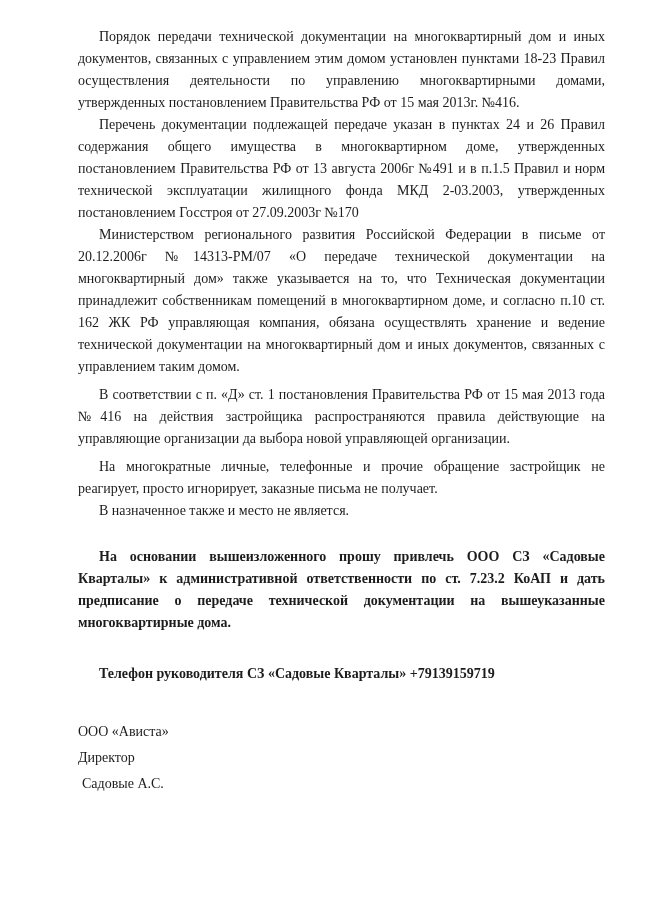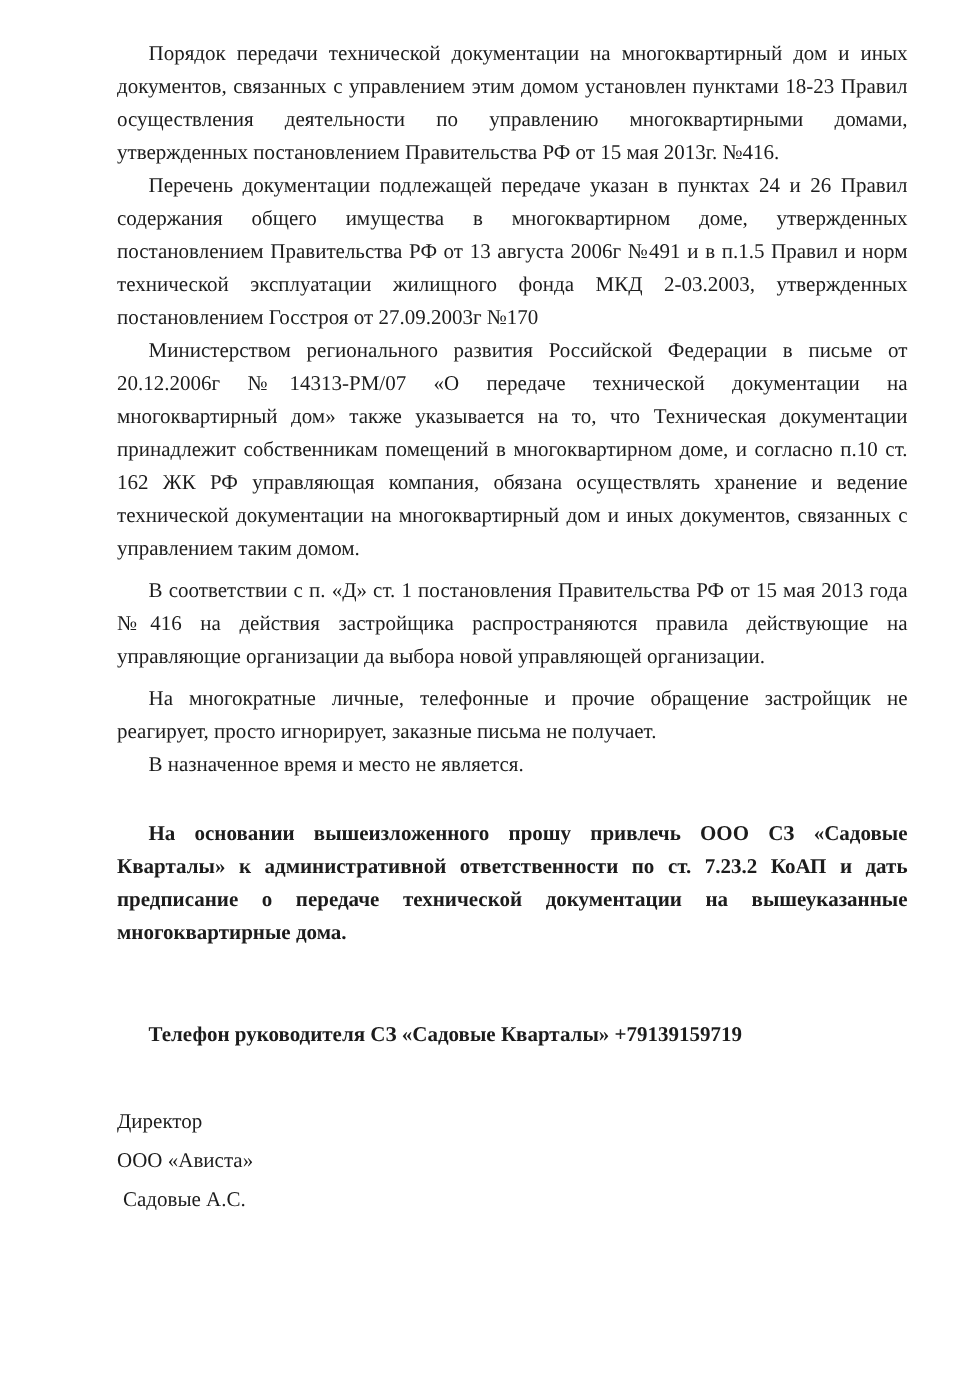--- a/index.html
+++ b/index.html
@@ -24,21 +24,21 @@
     color: #1c1c1c;
     text-align: justify;
   }
   .para {
     margin: 0;
     text-indent: 21px;
   }
   .mt-sm   { margin-top: 6px;  }
   .mt-line { margin-top: 6px; }
   .mt-req  { margin-top: 24px; }
-  .mt-tel  { margin-top: 46px; }
+  .mt-tel  { margin-top: 29px; }
   .bold    { font-weight: bold; }
   .signature {
     margin-top: 34px;
     line-height: 26px;
     text-align: left;
   }
   .signature p {
     margin: 0;
     text-indent: 0;
   }
@@ -53,26 +53,26 @@
     <p class="para">Порядок передачи технической документации на многоквартирный дом и иных документов, связанных с управлением этим домом установлен пунктами 18-23 Правил осуществления деятельности по управлению многоквартирными домами, утвержденных постановлением Правительства РФ от 15 мая 2013г. №416.</p>
 
     <p class="para">Перечень документации подлежащей передаче указан в пунктах 24 и 26 Правил содержания общего имущества в многоквартирном доме, утвержденных постановлением Правительства РФ от 13 августа 2006г №491 и в п.1.5 Правил и норм технической эксплуатации жилищного фонда МКД 2-03.2003, утвержденных постановлением Госстроя от 27.09.2003г №170</p>
 
     <p class="para">Министерством регионального развития Российской Федерации в письме от 20.12.2006г №14313-РМ/07 «О передаче технической документации на многоквартирный дом» также указывается на то, что Техническая документации принадлежит собственникам помещений в многоквартирном доме, и согласно п.10 ст. 162 ЖК РФ управляющая компания, обязана осуществлять хранение и ведение технической документации на многоквартирный дом и иных документов, связанных с управлением таким домом.</p>
 
     <p class="para mt-sm">В соответствии с п. «Д»  ст. 1 постановления Правительства РФ от 15 мая 2013 года №416 на действия застройщика распространяются правила действующие на управляющие организации да выбора новой управляющей организации.</p>
 
     <p class="para mt-line">На многократные личные, телефонные и прочие обращение застройщик не реагирует, просто игнорирует,  заказные письма не получает.</p>
 
-    <p class="para">В назначенное время и место не является.</p>
+    <p class="para">В назначенное также и место не является.</p>
 
     <p class="para bold mt-req">На основании вышеизложенного прошу привлечь ООО СЗ «Садовые Кварталы» к административной ответственности по ст. 7.23.2 КоАП и дать предписание о передаче технической документации на вышеуказанные многоквартирные дома.</p>
 
     <p class="para bold mt-tel">Телефон руководителя СЗ «Садовые Кварталы» +79139159719</p>
 
     <div class="signature">
+      <p>ООО «Ависта»</p>
       <p>Директор</p>
-      <p>ООО «Ависта»</p>
       <p class="sig-name">Садовые А.С.</p>
     </div>
 
   </div>
 </div>
 
 </body></html>

